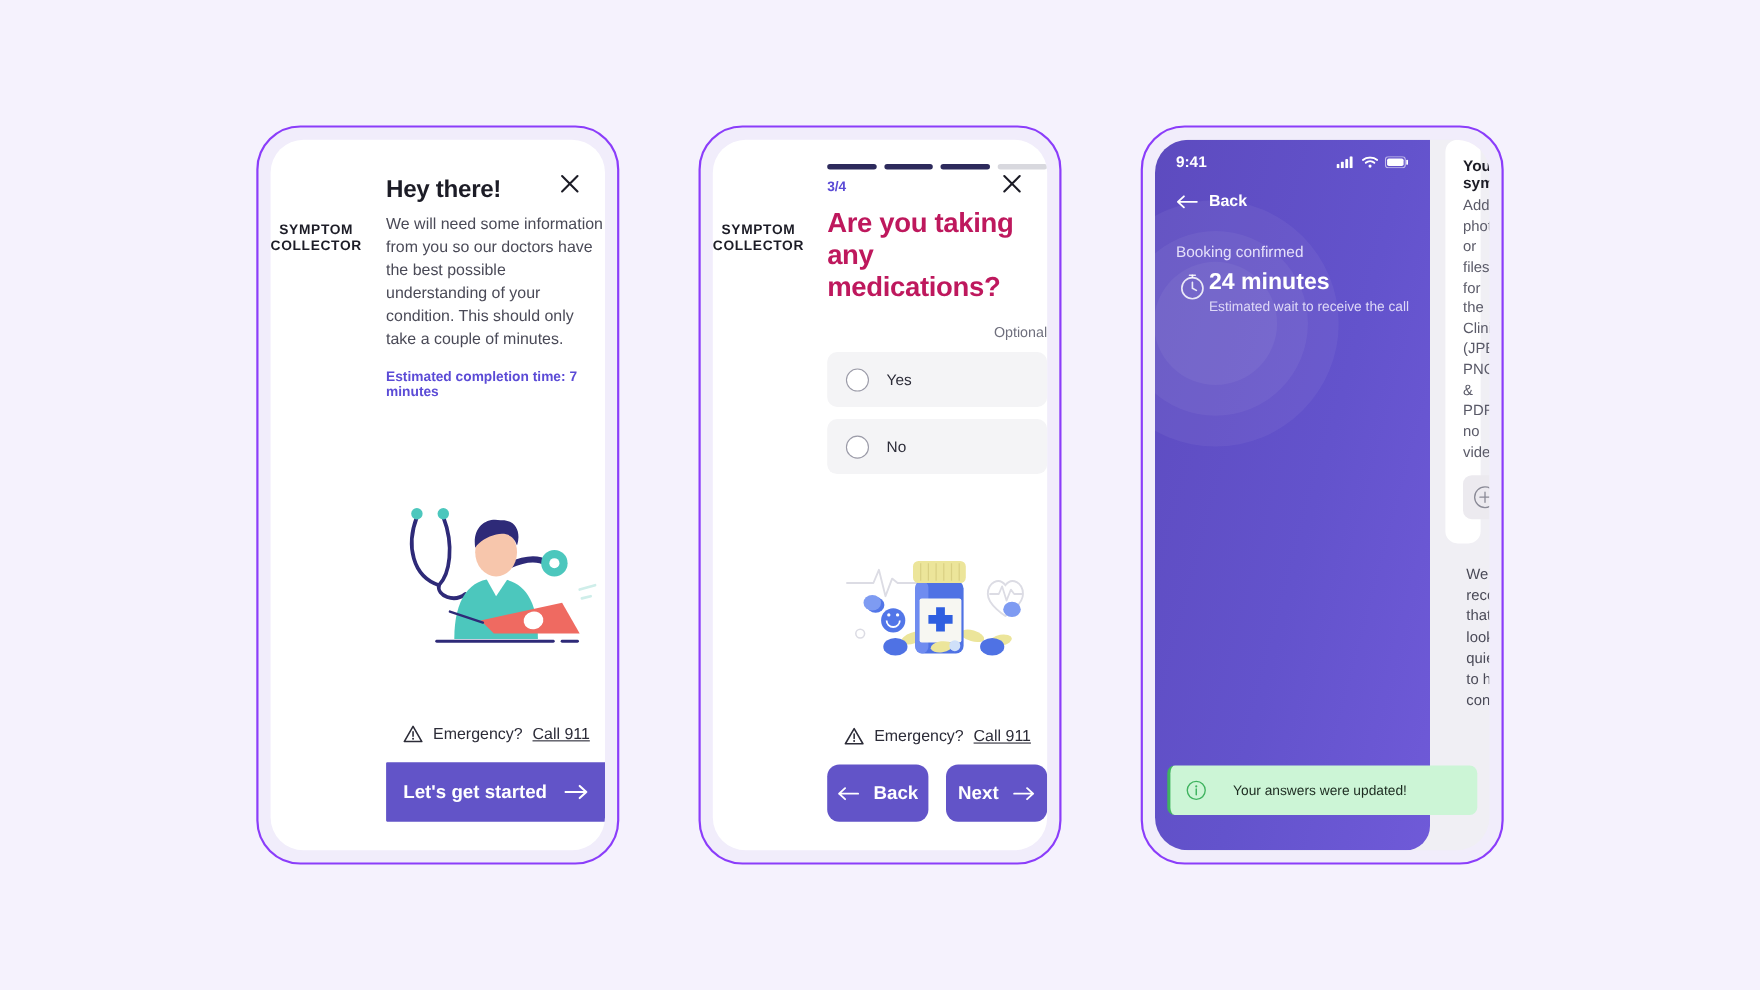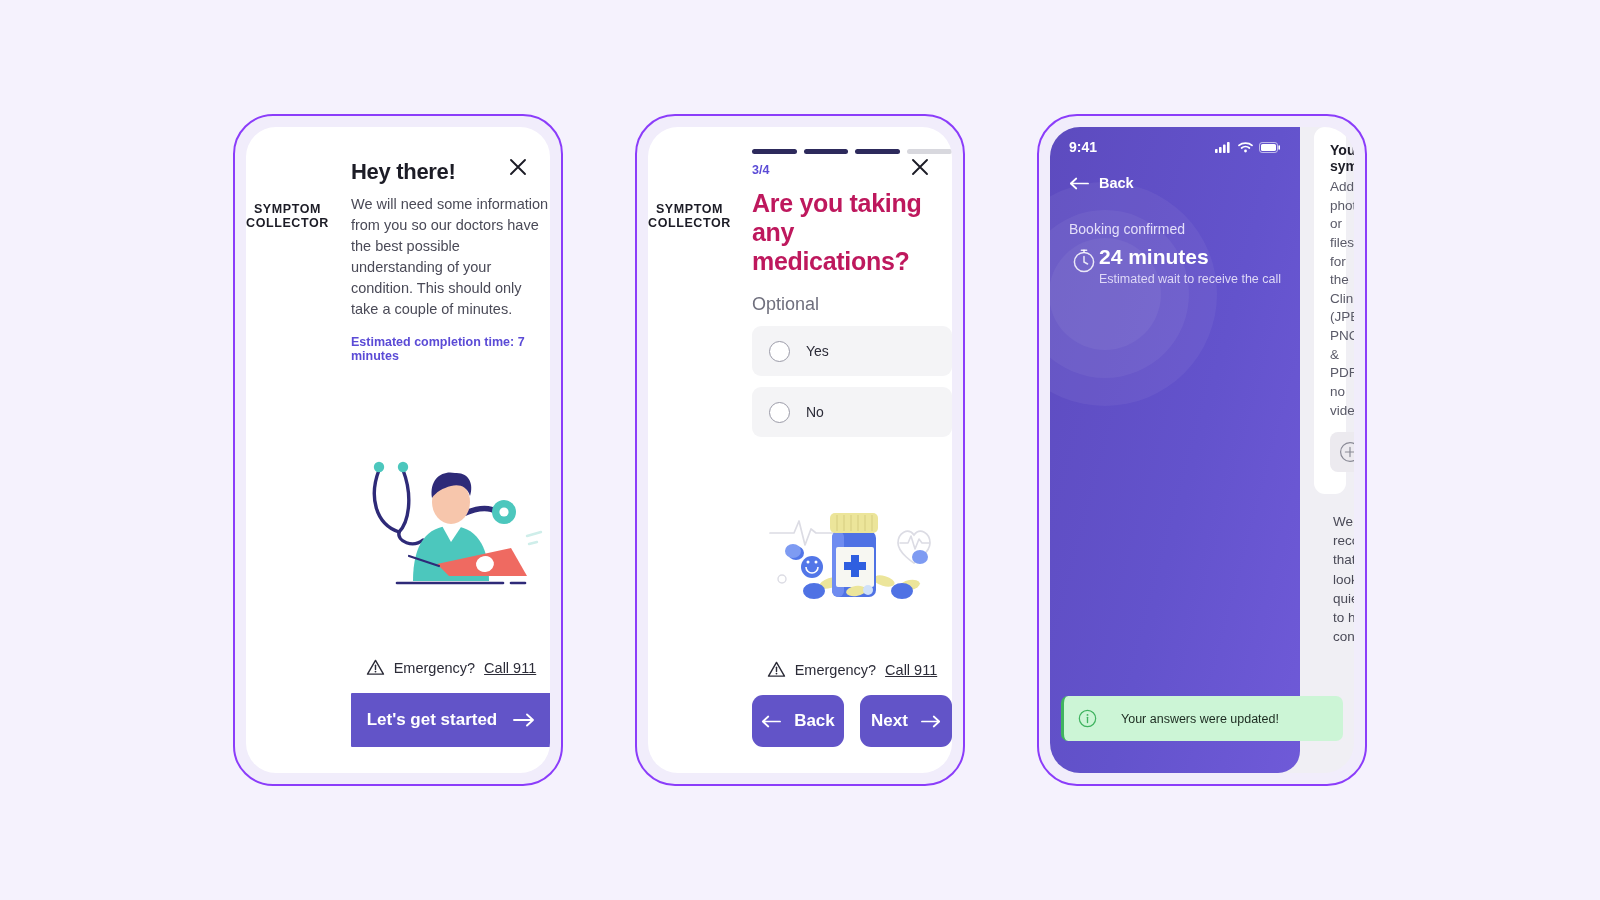--- a/index.html
+++ b/index.html
@@ -91,21 +91,21 @@
   
   .s2-body { padding: 0 21px; flex: 1; display: flex; flex-direction: column; }
   .progress { display: flex; gap: 7px; margin-top: 22px; }
   .seg { height: 5px; border-radius: 3px; flex: 1; background: #d8d8de; }
   .seg.on { background: #2d2a5c; }
   .step-num { font-size: 12.5px; font-weight: bold; color: #5b4bd6; margin-top: 9px; }
   .s2-h1 {
     font-size: 25px; font-weight: bold; color: #be185d;
     line-height: 1.16; margin-top: 12px; letter-spacing: -0.3px;
   }
-  .optional { text-align: left; font-size: 18px; color: #6f6f7d; margin-top: 18px; }
+  .optional { text-align: right; font-size: 13px; color: #6f6f7d; margin-top: 18px; }
   .option {
     display: flex; align-items: center; gap: 16px;
     background: #f4f4f6; border-radius: 9px;
     height: 50px; padding: 0 17px;
     margin-top: 11px; cursor: pointer;
   }
   .radio {
     width: 21px; height: 21px; border-radius: 50%;
     border: 1.6px solid #9b9ba8; background: #fff;
     flex: 0 0 auto;

